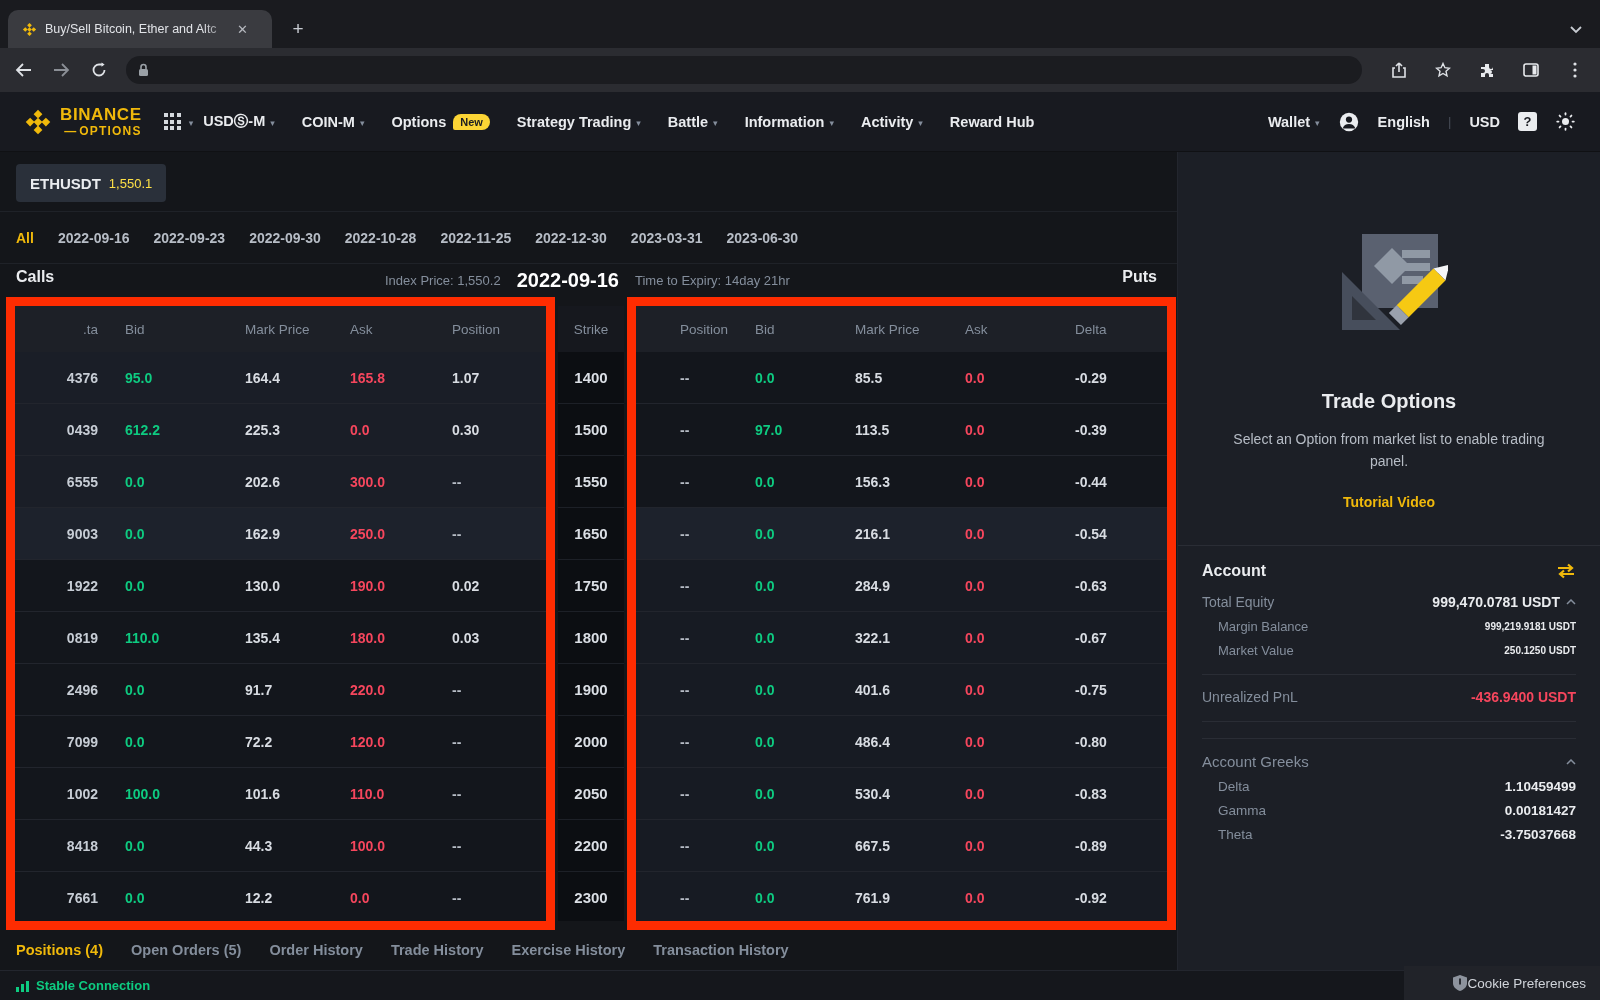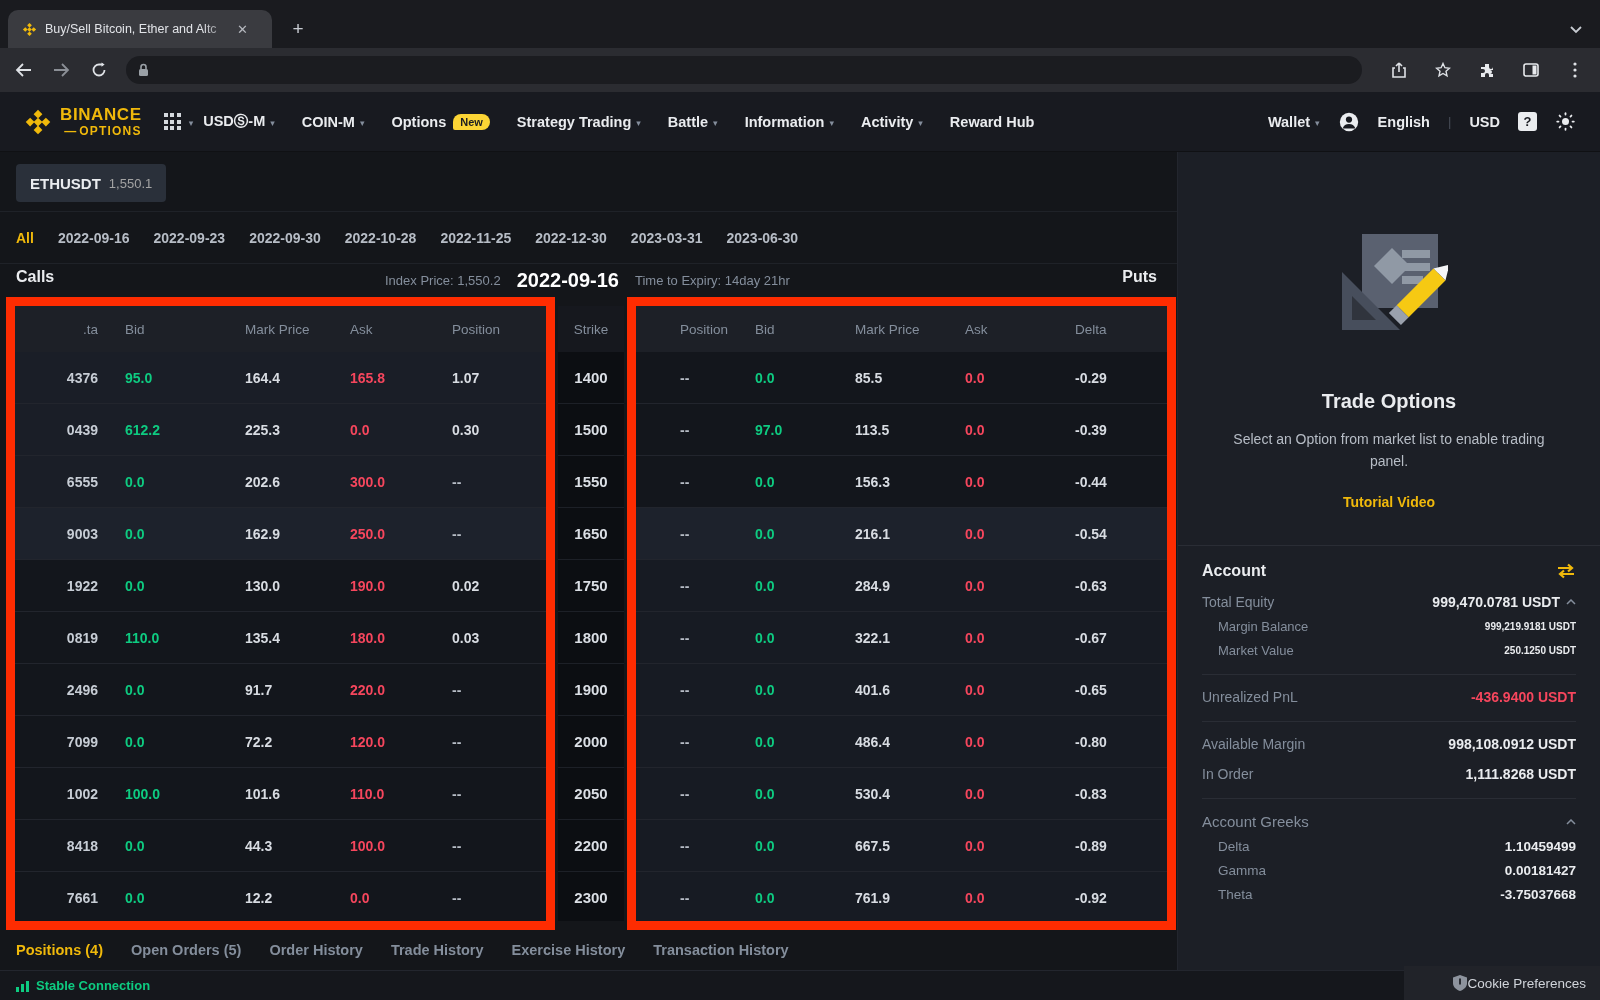--- a/index.html
+++ b/index.html
@@ -37,21 +37,21 @@
   .grid-icon i { width:4px; height:4px; background:#d5d9de; }
 
   
   .main { position:absolute; left:0; top:152px; width:1177px; height:818px; background:#14161a; overflow:hidden; }
   .v-divider { position:absolute; left:1177px; top:152px; width:1px; height:818px; background:#23262e; }
   .sidebar { position:absolute; left:1178px; top:152px; width:422px; height:818px; background:#1c1f26; overflow:hidden; }
 
   .symbol-row { position:absolute; left:0; top:0; width:100%; height:60px; border-bottom:1px solid #1f2228; }
   .symbol-chip { position:absolute; left:16px; top:12px; height:38px; background:#2a303a; border-radius:4px; display:flex; align-items:center; padding:0 14px; gap:8px; }
   .symbol-name { font-size:15px; font-weight:700; color:#eaecef; }
-  .symbol-price { font-size:13px; color:#a3a3a3; }
+  .symbol-price { font-size:13px; color:#fde047; }
 
   .date-tabs { position:absolute; left:0; top:60px; width:100%; height:52px; display:flex; align-items:center; padding:0 16px; gap:24px; border-bottom:1px solid #1f2228; }
   .date-tab { font-size:14px; font-weight:600; color:#b7bdc6; white-space:nowrap; cursor:default; }
   .date-tab.active { color:#f0b90b; }
 
   .chain-header { position:absolute; left:0; top:112px; width:100%; height:33px; }
   .ch-calls { position:absolute; left:16px; top:4px; font-size:16px; font-weight:700; }
   .ch-puts  { position:absolute; right:20px; top:4px; font-size:16px; font-weight:700; }
   .ch-center { position:absolute; left:385px; top:0; height:33px; display:flex; align-items:center; gap:16px; }
   .ch-sub { font-size:13px; color:#848e9c; }
@@ -480,21 +480,21 @@
               <span class="green">0.0</span>
               <span>322.1</span>
               <span class="redtx">0.0</span>
               <span>-0.67</span>
             </div>
             <div class="trow g-puts itm2">
               <span class="dimtx">--</span>
               <span class="green">0.0</span>
               <span>401.6</span>
               <span class="redtx">0.0</span>
-              <span>-0.65</span>
+              <span>-0.75</span>
             </div>
             <div class="trow g-puts itm2">
               <span class="dimtx">--</span>
               <span class="green">0.0</span>
               <span>486.4</span>
               <span class="redtx">0.0</span>
               <span>-0.80</span>
             </div>
             <div class="trow g-puts itm2">
               <span class="dimtx">--</span>
@@ -585,30 +585,20 @@
             <span class="acc-label">Market Value</span>
             <span class="acc-value">250.1250 USDT</span>
           </div>
         </div>
       <div class="acc-div"></div>
       <div class="acc-row">
         <span class="acc-label">Unrealized PnL</span>
         <span class="acc-value pnl-neg">-436.9400 USDT</span>
       </div>
       <div class="acc-div"></div>
-      <div id="acc-margin-rows">
-          <div class="acc-row">
-            <span class="acc-label">Available Margin</span>
-            <span class="acc-value">998,108.0912 USDT</span>
-          </div>
-          <div class="acc-row">
-            <span class="acc-label">In Order</span>
-            <span class="acc-value">1,111.8268 USDT</span>
-          </div>
-        </div>
       <div class="acc-div"></div>
       <div class="acc-row">
         <span class="acc-label" style="font-size:15px;">Account Greeks</span>
         <span style="display:flex;">
             <svg width="10" height="6" viewBox="0 0 10 6">
               <path d="M1 5 L5 1 L9 5" stroke="#848e9c" stroke-width="1.5" fill="none"></path>
             </svg>
           </span>
       </div>
       <div id="greek-rows">

